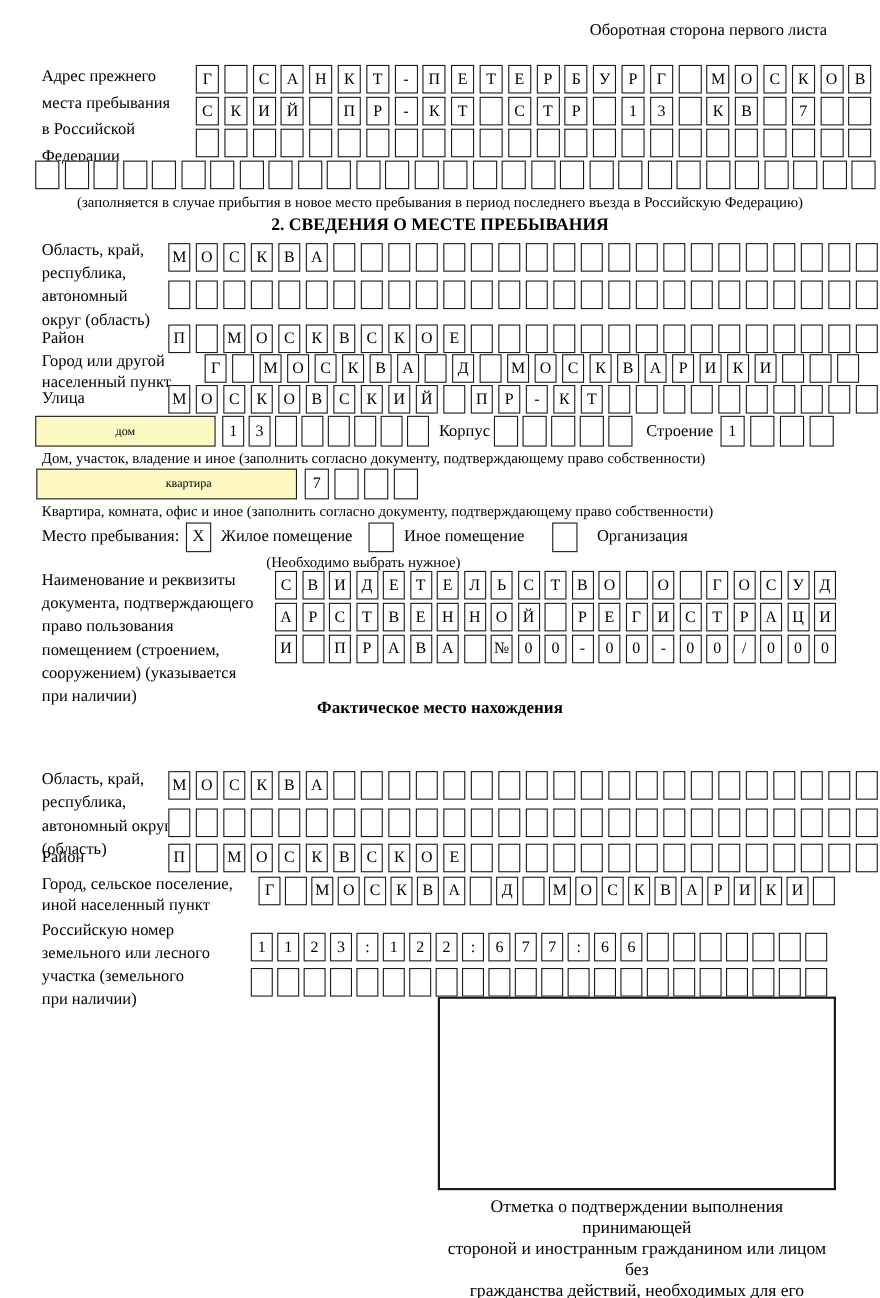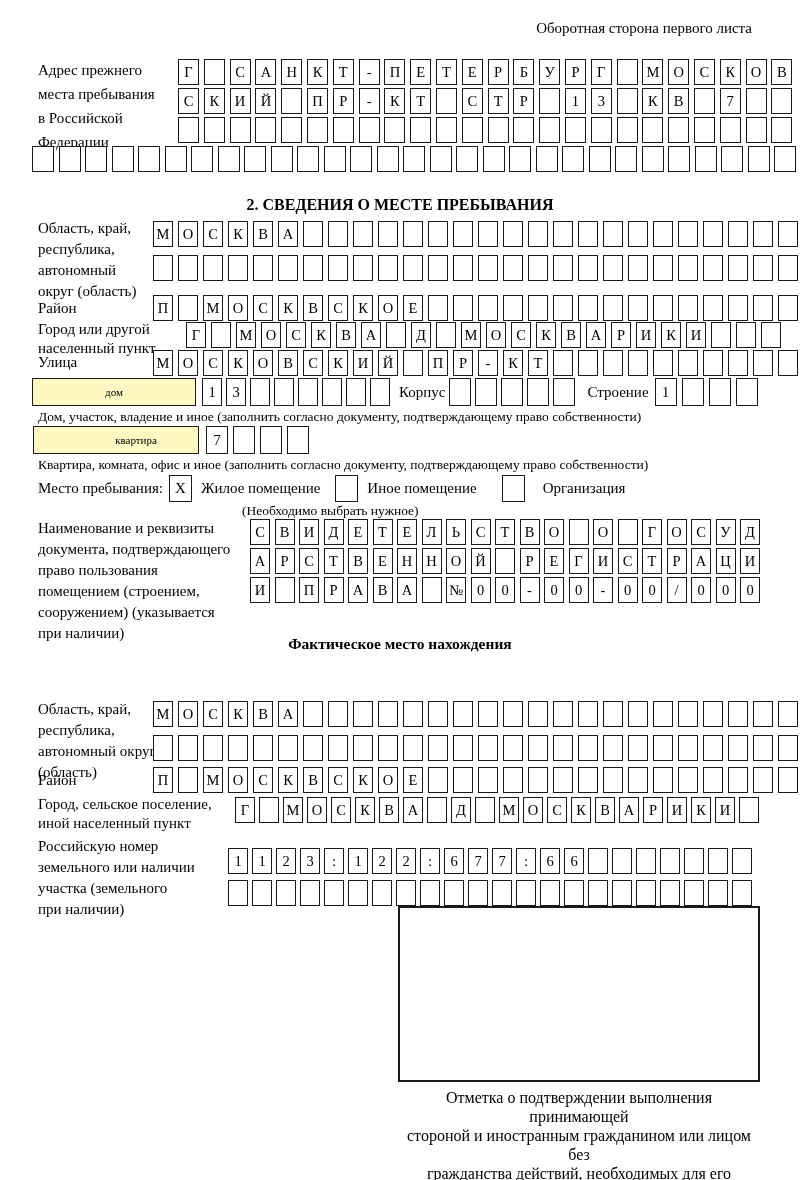--- a/index.html
+++ b/index.html
@@ -165,20 +165,21 @@
       <span class="cell"></span>
       <span class="cell"></span>
       <span class="cell"></span>
       <span class="cell"></span>
       <span class="cell"></span>
       <span class="cell"></span>
       <span class="cell"></span>
       <span class="cell"></span>
       <span class="cell"></span>
     </div>
+  <div class="abs cap center" style="top:176px;">(заполняется в случае прибытия в новое место пребывания в период последнего въезда в Российскую Федерацию)</div>
 
   <div class="abs sect-title center" style="top:196px;">2. СВЕДЕНИЯ О МЕСТЕ ПРЕБЫВАНИЯ</div>
 
   <div class="abs lbl" style="left:38px;top:218px;">
     <div>Область, край,</div>
     <div>республика,</div>
     <div>автономный</div>
     <div>округ (область)</div>
   </div>
   <div class="abs colrows" style="left:153px;top:221px;gap:8px;">
@@ -355,21 +356,21 @@
     <div class="cells r4" style="margin-left:6px;">
         <span class="cell">1</span>
         <span class="cell"></span>
         <span class="cell"></span>
         <span class="cell"></span>
       </div>
   </div>
   <div class="abs cap" style="left:38px;top:409px;">Дом, участок, владение и иное (заполнить согласно документу, подтверждающему право собственности)</div>
 
   <div class="abs inline-row" style="left:33px;top:426px;">
-    <div class="box-label" style="width:166px;padding-left:40px;">квартира</div>
+    <div class="box-label" style="width:237px;padding-left:40px;">квартира</div>
     <div class="cells r4" style="margin-left:7px;">
         <span class="cell">7</span>
         <span class="cell"></span>
         <span class="cell"></span>
         <span class="cell"></span>
       </div>
   </div>
   <div class="abs cap" style="left:38px;top:457px;">Квартира, комната, офис и иное (заполнить согласно документу, подтверждающему право собственности)</div>
 
   <div class="abs inline-row" style="left:38px;top:475px;">
@@ -584,21 +585,21 @@
       <span class="cell">А</span>
       <span class="cell">Р</span>
       <span class="cell">И</span>
       <span class="cell">К</span>
       <span class="cell">И</span>
       <span class="cell"></span>
     </div>
 
   <div class="abs lbl" style="left:38px;top:836px;">
     <div>Российскую номер</div>
-    <div>земельного или наличии</div>
+    <div>земельного или лесного</div>
     <div>участка (земельного</div>
     <div>при наличии)</div>
   </div>
   <div class="abs colrows" style="left:228px;top:848px;gap:6px;">
     <div class="cells r22">
         <span class="cell">1</span>
         <span class="cell">1</span>
         <span class="cell">2</span>
         <span class="cell">3</span>
         <span class="cell">:</span>

